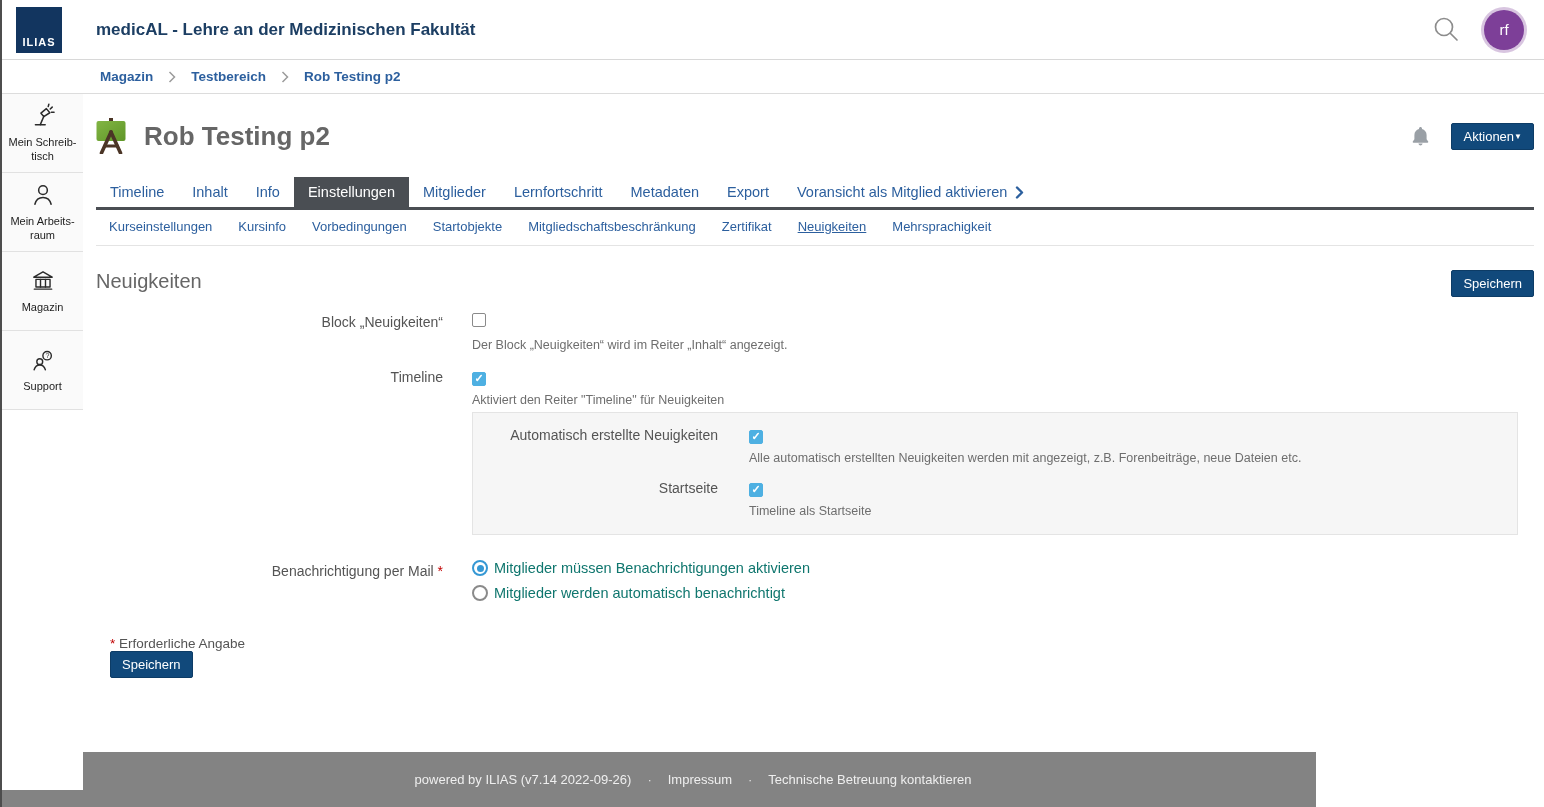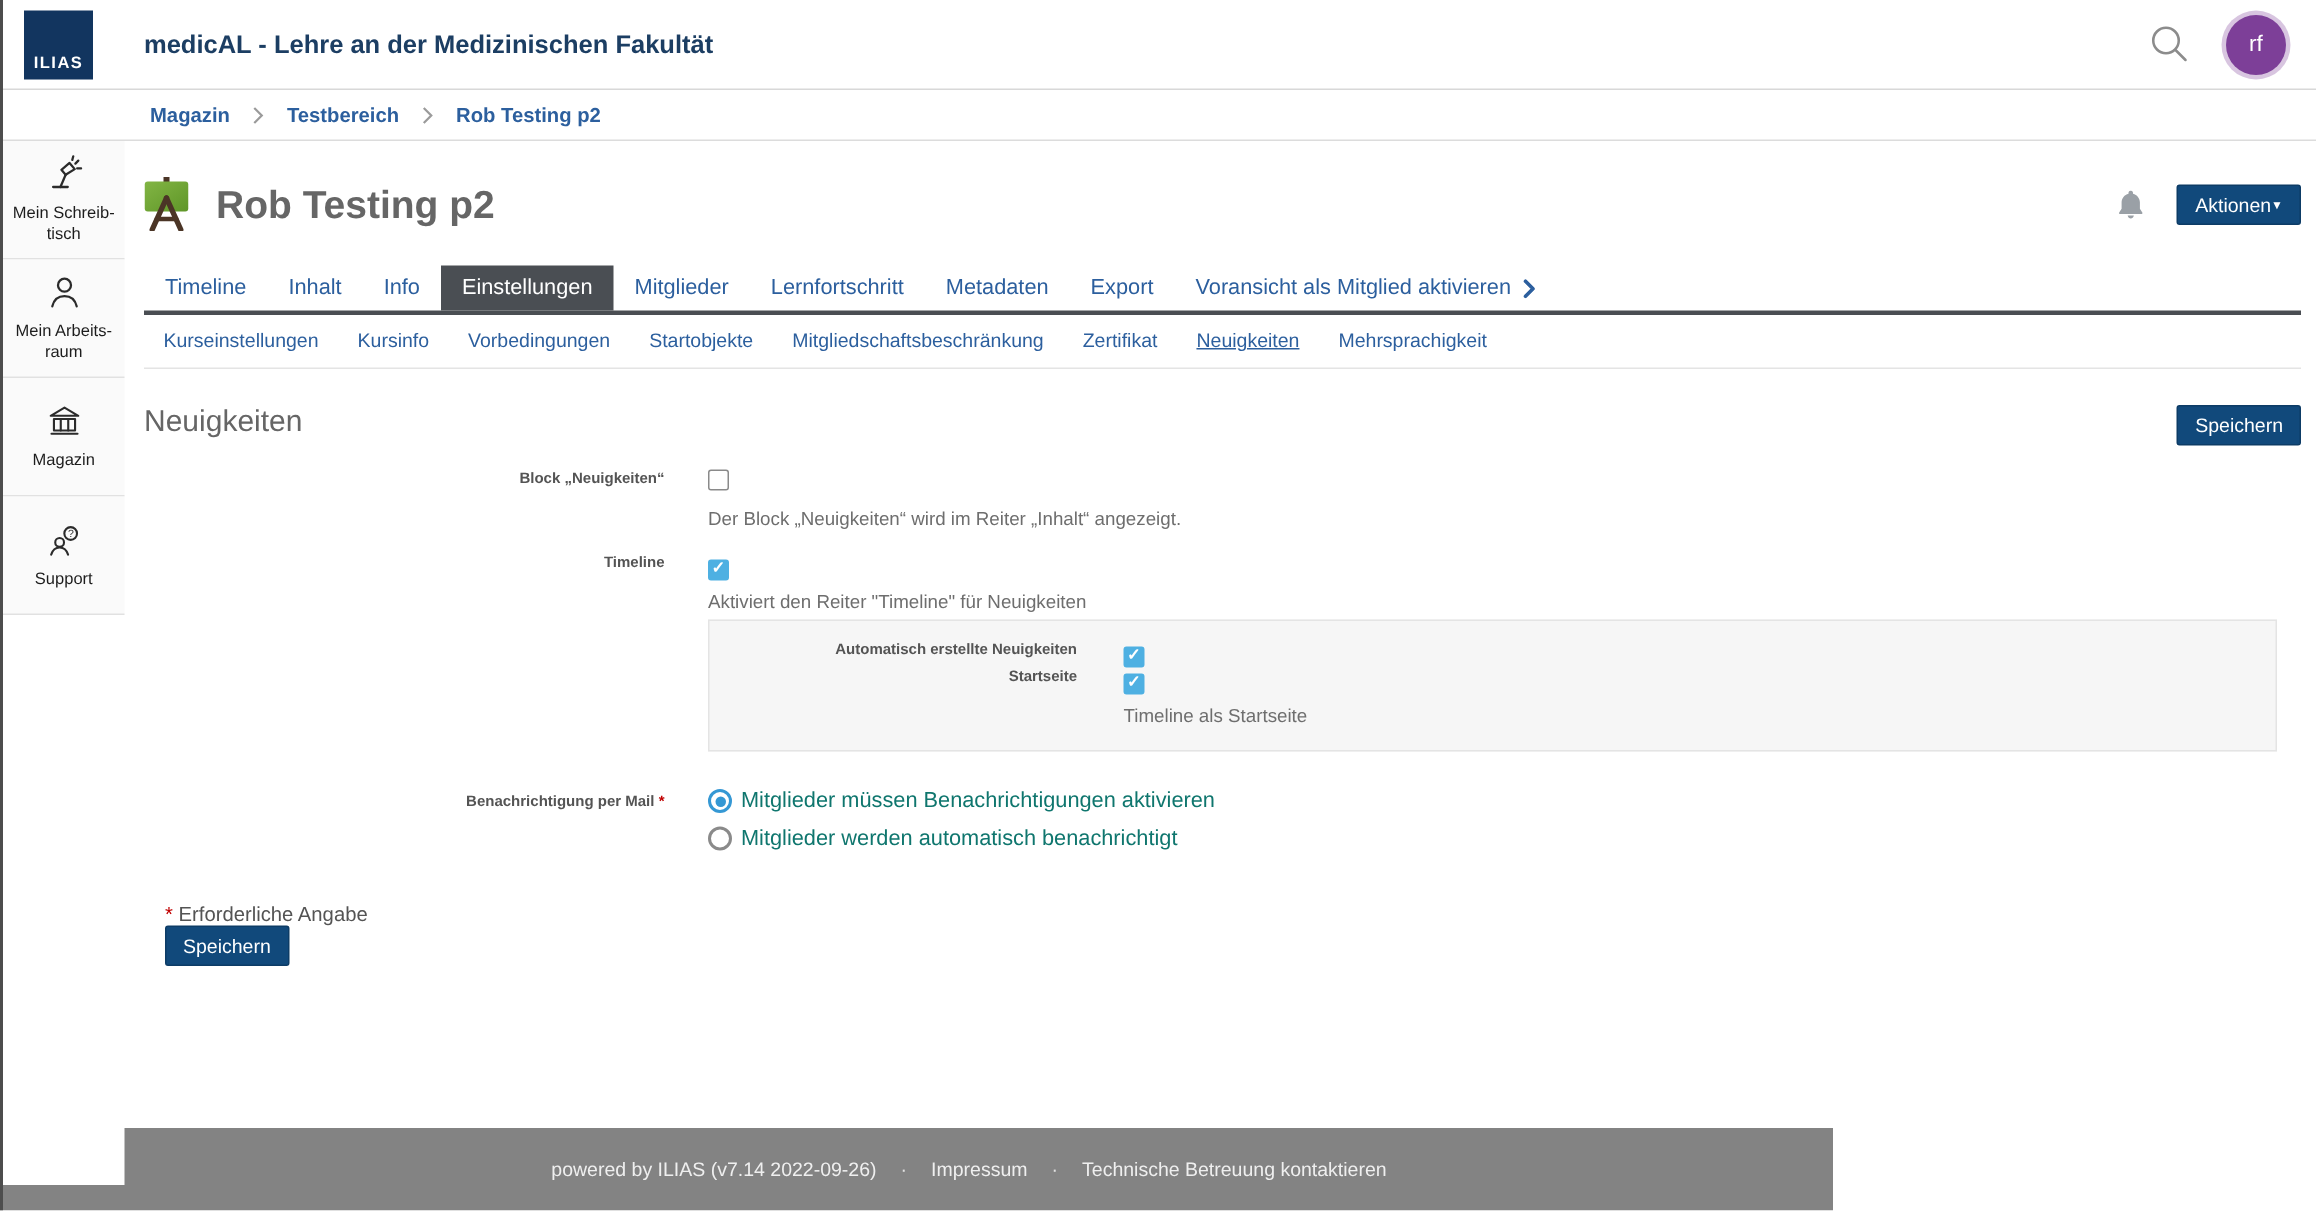--- a/index.html
+++ b/index.html
@@ -45,21 +45,21 @@
   
   .sidebar { position:absolute; top:94px; left:2px; width:81px; height:696px; background:#fff; z-index:20; }
   .sb-item {
     height:79px; background:#fafafa; border-bottom:1px solid #e1e1e1; cursor:pointer;
     display:flex; flex-direction:column; align-items:center; justify-content:center; gap:6px; padding:4px 3px;
   }
   .sb-label { font-size:11px; color:#1d1d1d; text-align:center; line-height:1.3; }
 
   
   .footer {
-    position:absolute; left:0; bottom:0; width:1222px; height:55px; background:#838383; z-index:10;
+    position:absolute; left:0; bottom:0; width:1316px; height:55px; background:#838383; z-index:10;
     display:flex; align-items:center; justify-content:center; gap:16px;
     font-size:13px; color:#efefef; padding-left:70px;
   }
   .footer a { color:#efefef; }
   .foot-dot { color:#e2e2e2; }
 
   
   .main { position:absolute; left:83px; top:94px; width:1461px; height:658px; background:#fff; padding:0 10px 0 13px; z-index:15; }
 
   .page-head { display:flex; align-items:center; margin-top:22px; height:40px; }
@@ -86,21 +86,21 @@
   .subtab { color:#2c5f9e; white-space:nowrap; }
   .subtab.active { text-decoration:underline; }
 
   
   .section-head { display:flex; align-items:flex-start; justify-content:space-between; margin-top:24px; }
   .section-title { font-size:20px; color:#666; font-weight:normal; margin:0; }
 
   
   .form { margin-top:16px; }
   .frow { display:flex; }
-  .flabel { width:347px; flex:none; text-align:right; font-size:10px; color:#545454; padding-top:1px;font-weight:bold; }
+  .flabel { width:347px; flex:none; text-align:right; font-size:14px; color:#545454; padding-top:1px; }
   .fctrl { margin-left:29px; flex:1; min-width:0; }
   .help { font-size:12.5px; color:#6e6e6e; margin-top:7px; margin-bottom:16px; }
   .req-star { color:#c00000; }
 
   .cb {
     width:14px; height:14px; border:1px solid #8a8a8a; border-radius:2px; background:#fff;
     display:inline-flex; align-items:center; justify-content:center; cursor:pointer;
   }
   .cb.checked { background:#4eb0e2; border-color:#4eb0e2; }
   .cb .tick { color:#fff; font-size:11px; font-weight:bold; line-height:1; }
@@ -289,20 +289,21 @@
     <div class="frow">
       <div class="flabel"></div>
       <div class="fctrl">
         <div class="sub-panel">
           <div class="frow">
             <div class="flabel">Automatisch erstellte Neuigkeiten</div>
             <div class="fctrl">
               <span class="cb checked">
                   <span class="tick">✓</span>
                 </span>
+              <div class="help">Alle automatisch erstellten Neuigkeiten werden mit angezeigt, z.B. Forenbeiträge, neue Dateien etc.</div>
             </div>
           </div>
           <div class="frow">
             <div class="flabel">Startseite</div>
             <div class="fctrl">
               <span class="cb checked">
                   <span class="tick">✓</span>
                 </span>
               <div class="help">Timeline als Startseite</div>
             </div>

